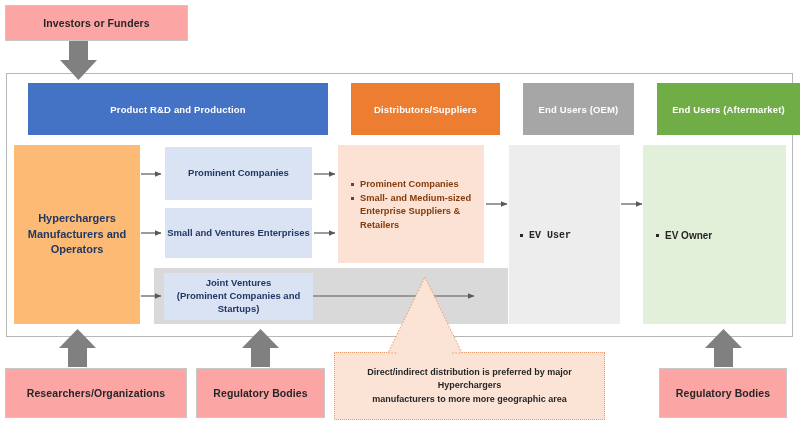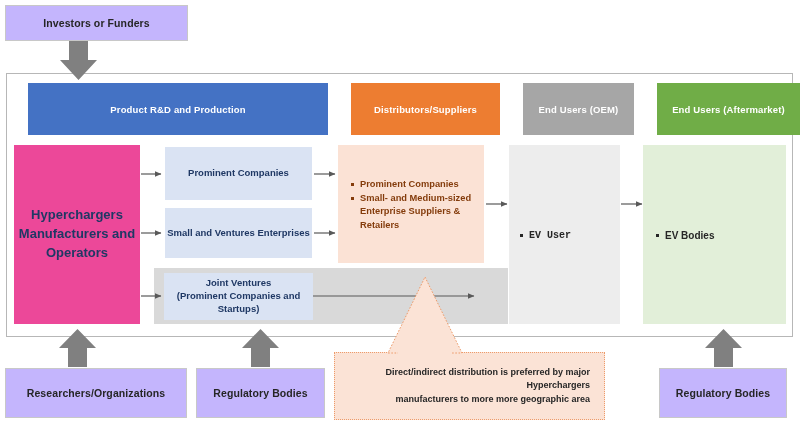--- a/index.html
+++ b/index.html
@@ -11,21 +11,21 @@
     position:relative;
     width:800px;height:432px;
     background:#ffffff;
     overflow:hidden;
   }
   .abs{position:absolute;box-sizing:border-box;}
   .ctr{display:flex;align-items:center;justify-content:center;text-align:center;}
 
   
   .gray-box{
-    background:#c4b5fd;
+    background:#fca5a5;
     border:1px solid #c8c8c8;
     color:#262626;
     font-size:10.5px;font-weight:700;
     letter-spacing:.1px;
   }
   .header-box{
     color:#ffffff;
     font-size:9.5px;font-weight:700;
     letter-spacing:.15px;
     margin-left:14px;
@@ -34,23 +34,23 @@
   .orange-hdr{background:#ed7d31;}
   .grey-hdr{background:#a6a6a6;}
   .green-hdr{background:#70ad47;}
 
   .frame{
     border:1px solid #b7b7b7;
     background:#ffffff;
   }
 
   .hyper-box{
-    background:#ec4899;
+    background:#fdba74;
     color:#1f3864;
-    font-size:13px;font-weight:700;line-height:1.45;
+    font-size:11px;font-weight:700;line-height:1.45;
   }
   .lightblue-box{
     background:#dae3f3;
     color:#1f3864;
     font-size:9.5px;font-weight:700;line-height:1.35;
   }
   .band-gray{background:#d9d9d9;}
   .col-peach{background:#fbe2d5;}
   .col-lgray{background:#ededed;}
   .col-lgreen{background:#e2efd9;}
@@ -71,21 +71,20 @@
   .bullets.dark{color:#262626;font-weight:700;font-size:10px;}
   .bullets.dark li:before{background:#262626;}
 
   
   .callout{
     background:#fbe3d6;
     border:1px dotted #ed9b6a;
     color:#262626;
     font-size:9px;font-weight:700;line-height:1.45;
     padding:0 14px;
-    text-align:right;
   }
   svg.overlay{position:absolute;left:0;top:0;width:800px;height:432px;}
 </style>
 </head>
 <body>
 
 <div id="canvas">
 
   <div class="abs gray-box ctr" style="left:5px;top:5px;width:183px;height:36px;">
     <span>Investors or Funders</span>
@@ -148,21 +147,21 @@
   </ul>
 
   <ul class="bullets dark" style="left:519px;top:229px;width:95px;font-family:Liberation Mono, monospace;">
     <li>
       <span>EV User</span>
     </li>
   </ul>
 
   <ul class="bullets dark" style="left:655px;top:229px;width:110px;">
     <li>
-      <span>EV Bodies</span>
+      <span>EV Owner</span>
     </li>
   </ul>
 
   <div class="abs gray-box ctr" style="left:5px;top:368px;width:182px;height:50px;">
     <span>Researchers/Organizations</span>
   </div>
   <div class="abs gray-box ctr" style="left:196px;top:368px;width:129px;height:50px;">
     <span>Regulatory Bodies</span>
   </div>
   <div class="abs gray-box ctr" style="left:659px;top:368px;width:128px;height:50px;">

